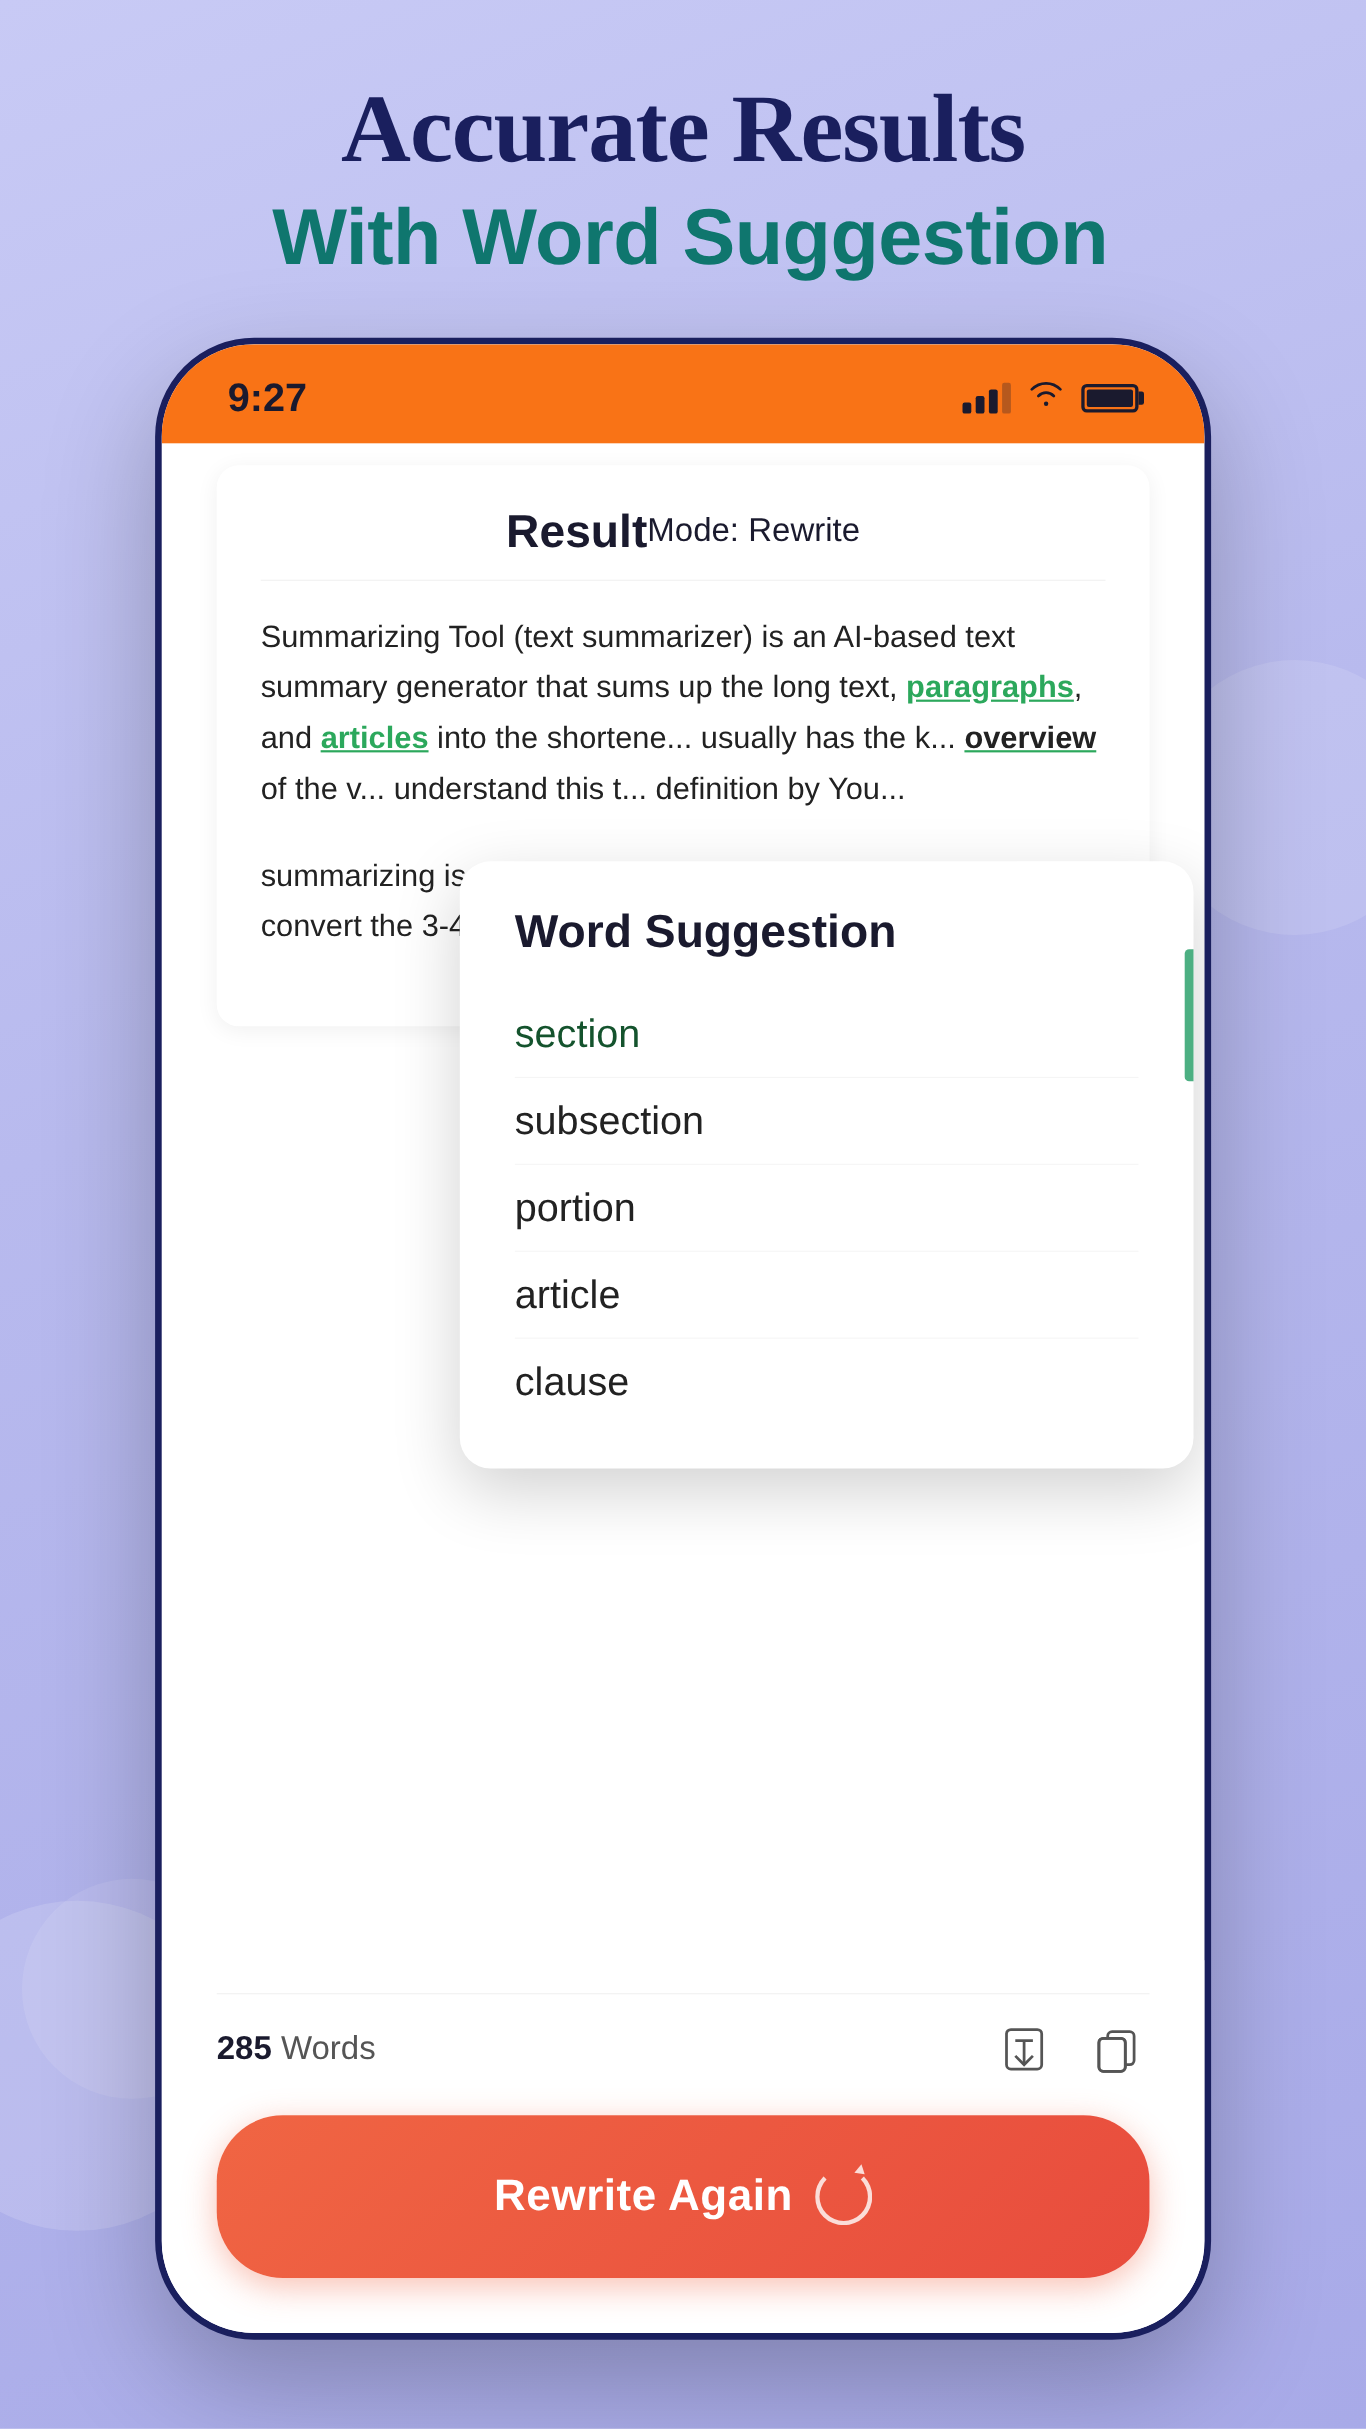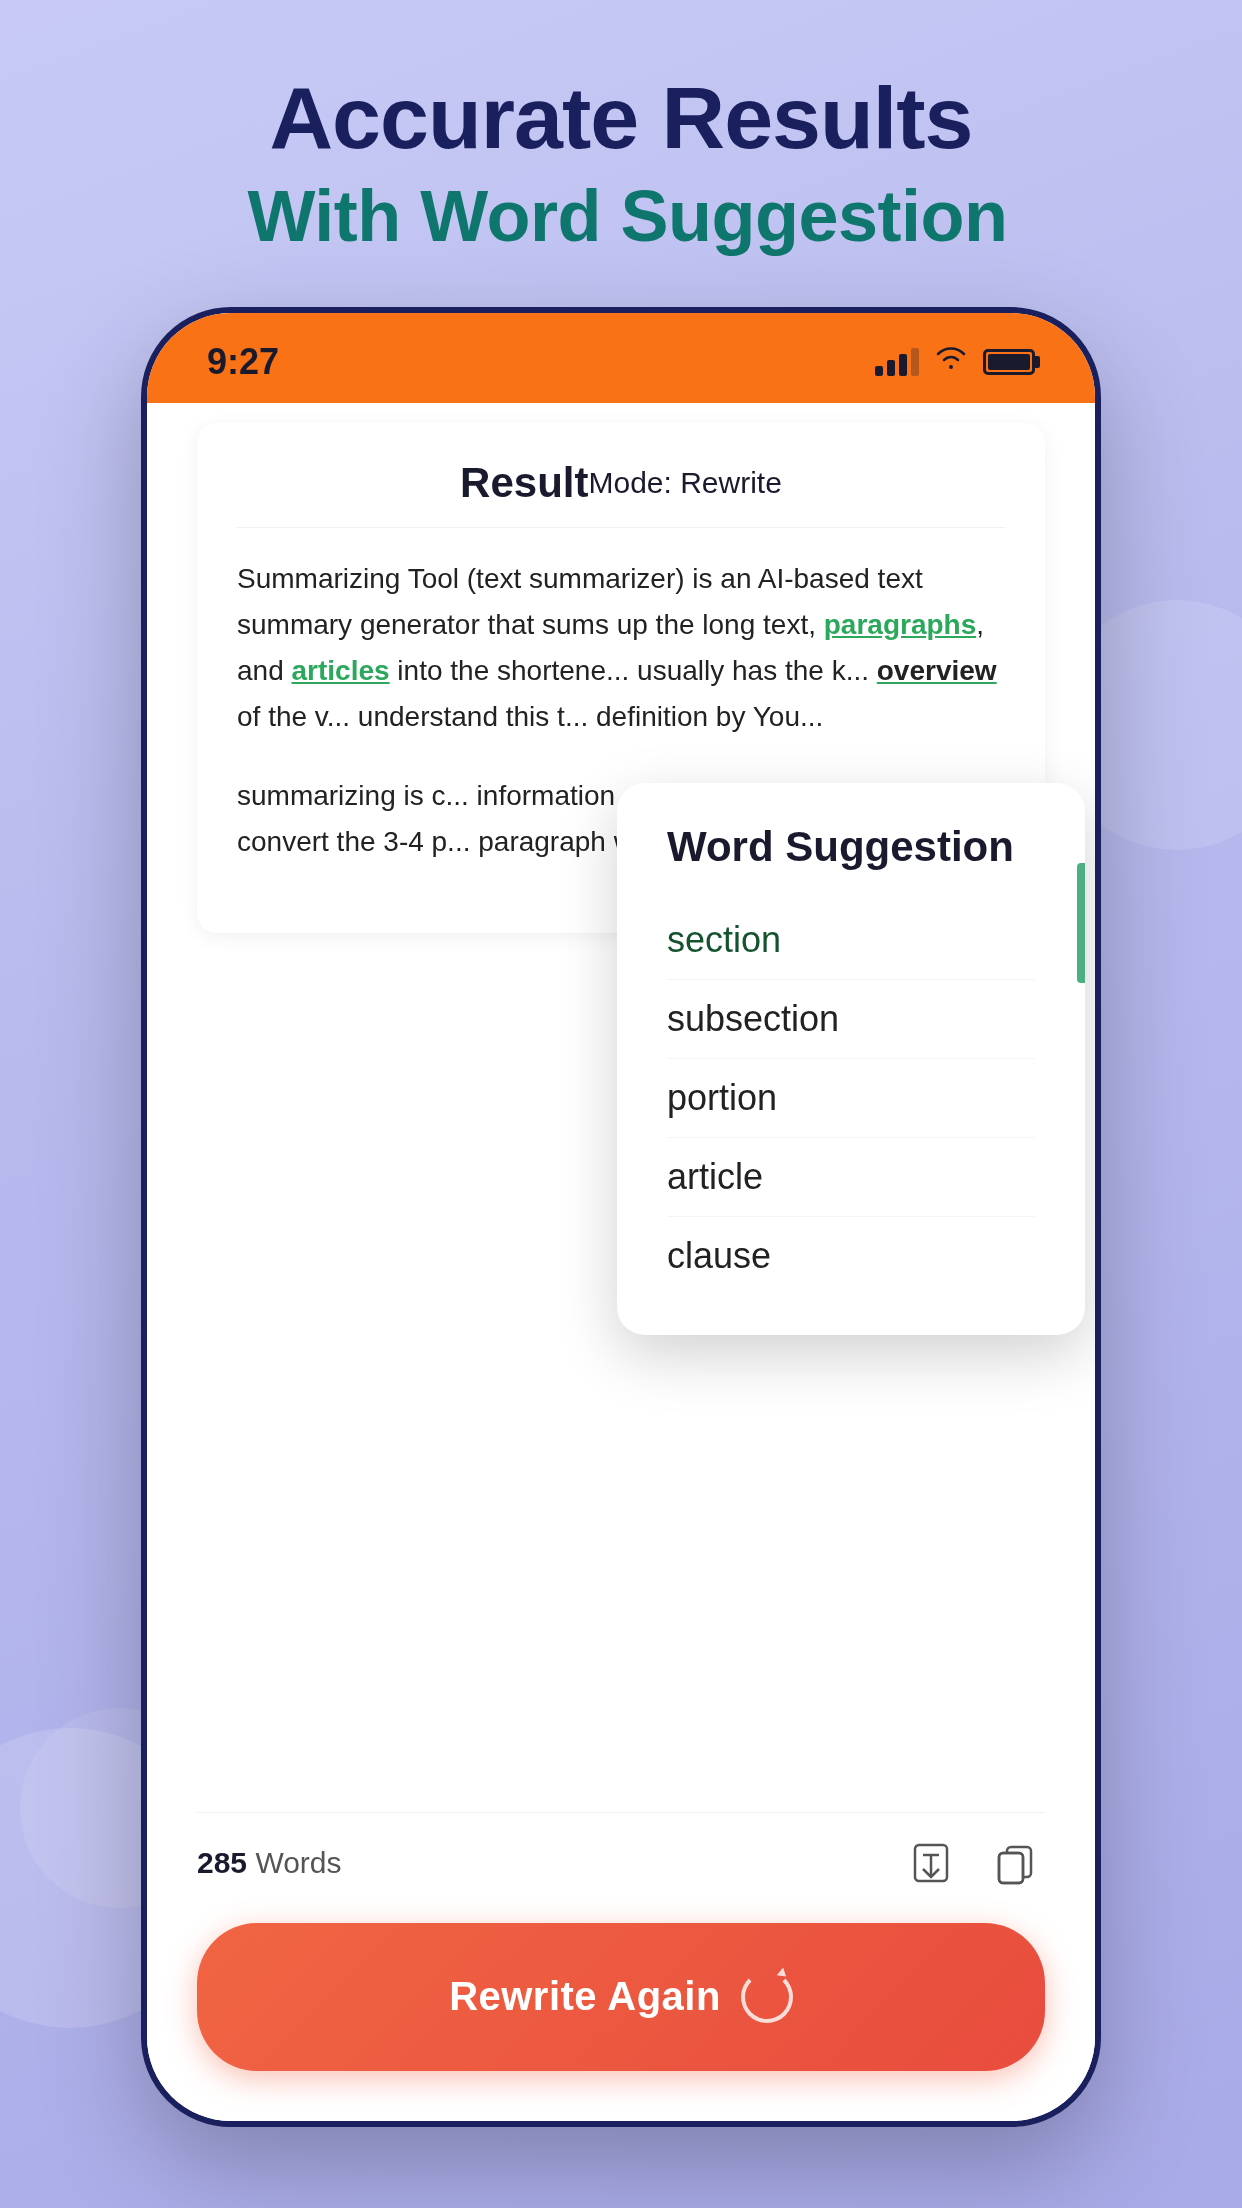--- a/index.html
+++ b/index.html
@@ -51,20 +51,21 @@
       position: relative;
       z-index: 2;
     }
 
     .headline {
       font-size: 88px;
       font-weight: 900;
       color: #1a1f5e;
       line-height: 1.1;
       letter-spacing: -1px;
+      font-family: Liberation Serif, serif;
     }
 
     .subheadline {
       font-size: 72px;
       font-weight: 700;
       color: #0f766e;
       margin-top: 8px;
       letter-spacing: -0.5px;
       margin-left: 13px;
     }
@@ -222,21 +223,21 @@
 
     .text-paragraph {
       margin-bottom: 32px;
     }
 
     
     .word-suggestion-popup {
       position: absolute;
       right: 10px;
       top: 380px;
-      width: 468px;
+      width: 667px;
       background: white;
       border-radius: 28px;
       box-shadow: 0 20px 60px rgba(0,0,0,0.18);
       padding: 40px 50px;
       z-index: 10;
     }
 
     .popup-title {
       font-size: 42px;
       font-weight: 800;

